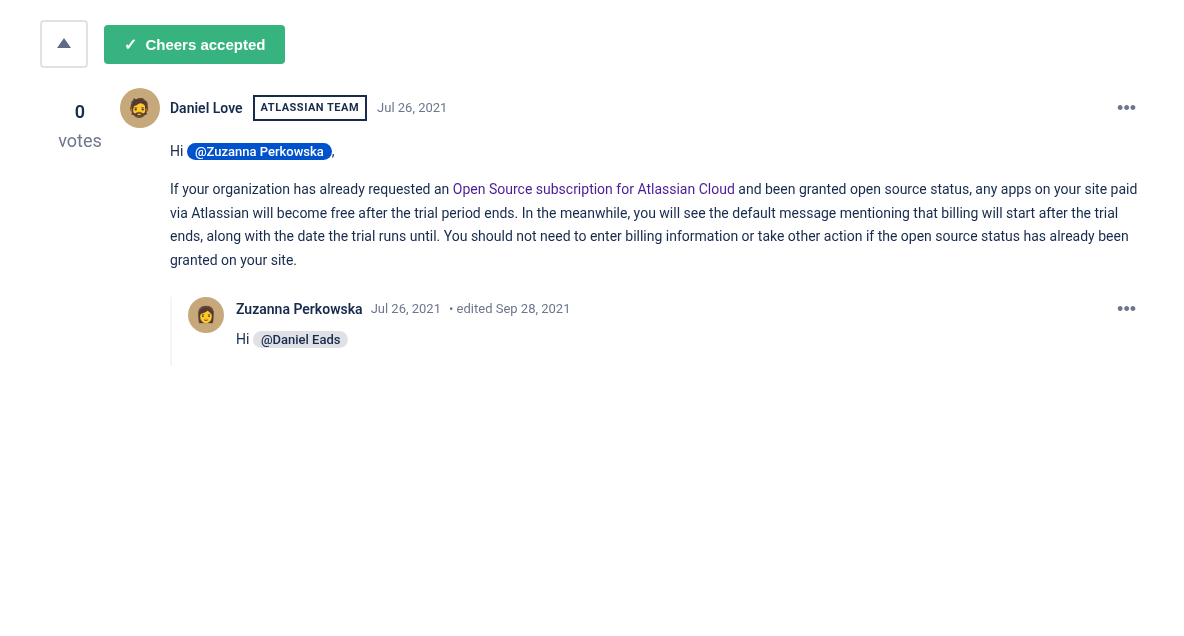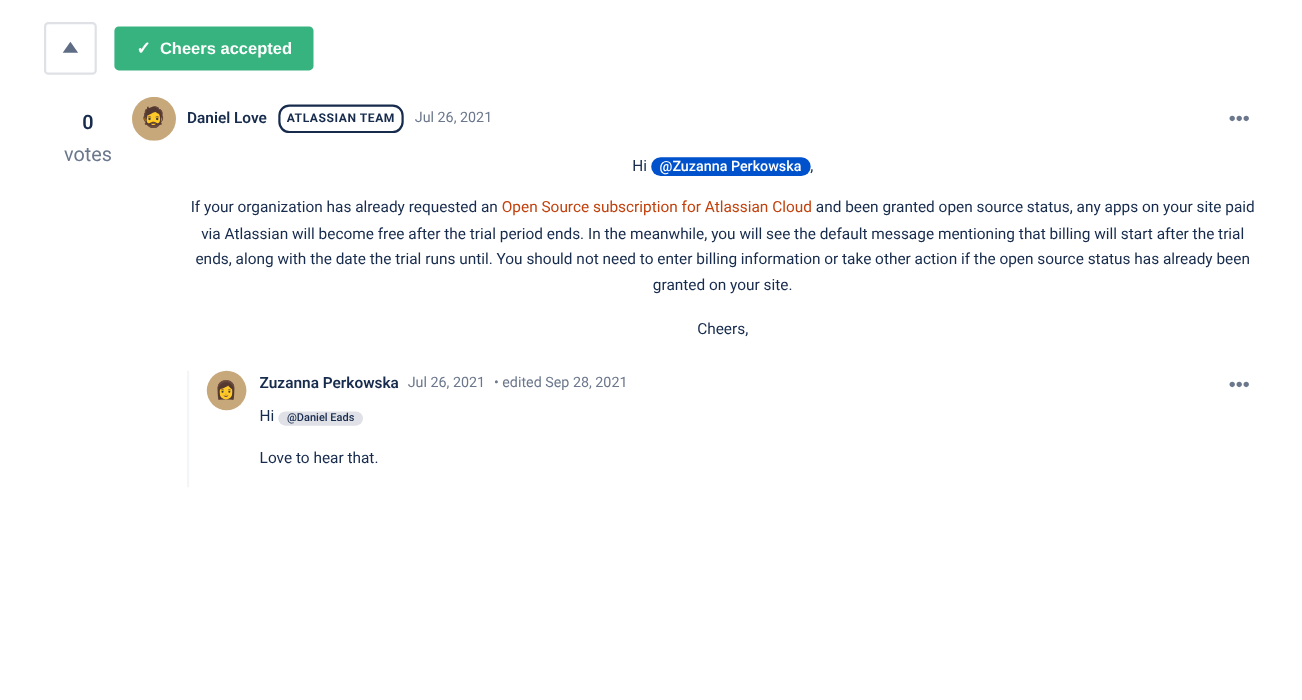--- a/index.html
+++ b/index.html
@@ -112,21 +112,21 @@
       color: #172b4d;
       font-size: 14px;
     }
     .team-badge {
       background: #fff;
       border: 2px solid #172b4d;
       color: #172b4d;
       font-size: 11px;
       font-weight: 700;
       padding: 2px 6px;
-      border-radius: 10px;
+      border-radius: 0;
       letter-spacing: 0.5px;
     }
     .post-date {
       color: #6b778c;
       font-size: 13px;
     }
     .more-btn {
       margin-left: auto;
       background: none;
       border: none;
@@ -134,40 +134,39 @@
       color: #6b778c;
       font-size: 18px;
       padding: 2px 8px;
       border-radius: 4px;
     }
     .post-text {
       color: #172b4d;
       font-size: 14px;
       line-height: 1.7;
       margin-left: 50px;
-      text-align: center;
     }
     .mention-tag {
       background: #0052cc;
       color: #fff;
       border-radius: 12px;
       padding: 1px 8px;
       font-size: 13px;
       font-weight: 500;
     }
     .mention-tag-gray {
       background: #dfe1e6;
       color: #172b4d;
       border-radius: 12px;
       padding: 1px 8px;
-      font-size: 10px;
+      font-size: 13px;
       font-weight: 500;
     }
     .link-text {
-      color: #c2410c;
+      color: #4c1d95;
       text-decoration: none;
     }
     .paragraph {
       margin-bottom: 14px;
     }
     .signature {
       margin-top: 16px;
     }
     .comment-section {
       margin-top: 24px;
@@ -242,39 +241,37 @@
       <div class="post-text">
         <div class="paragraph">
           <span>Hi</span>&nbsp;<span class="mention-tag">@Zuzanna Perkowska</span><span>,</span>
         </div>
 
         <div class="paragraph">
           <span>If your organization has already requested an</span>&nbsp;<a class="link-text" href="#">Open Source subscription for Atlassian Cloud</a>&nbsp;<span>and been granted open source status, any apps on your site paid via Atlassian will become free after the trial period ends. In the meanwhile, you will see the default message mentioning that billing will start after the trial ends, along with the date the trial runs until. You should not need to enter billing information or take other action if the open source status has already been granted on your site.</span>
         </div>
 
         <div class="signature">
-          <div>Cheers,</div>
         </div>
       </div>
 
       <div class="comment-section">
         <div class="comment">
           <div class="avatar-img-small">👩</div>
           <div class="comment-content">
             <div class="comment-meta">
               <span class="comment-author">Zuzanna Perkowska</span>
               <span class="comment-date">Jul 26, 2021</span>
               <span class="comment-date">• edited Sep 28, 2021</span>
               <button class="more-btn">•••</button>
             </div>
             <div class="comment-text">
               <div class="paragraph">
                 <span>Hi</span>&nbsp;<span class="mention-tag-gray">@Daniel Eads</span>
               </div>
-              <div class="paragraph">Love to hear that.</div>
             </div>
           </div>
         </div>
       </div>
 
     </div>
   </div>
 
 </div>
 

